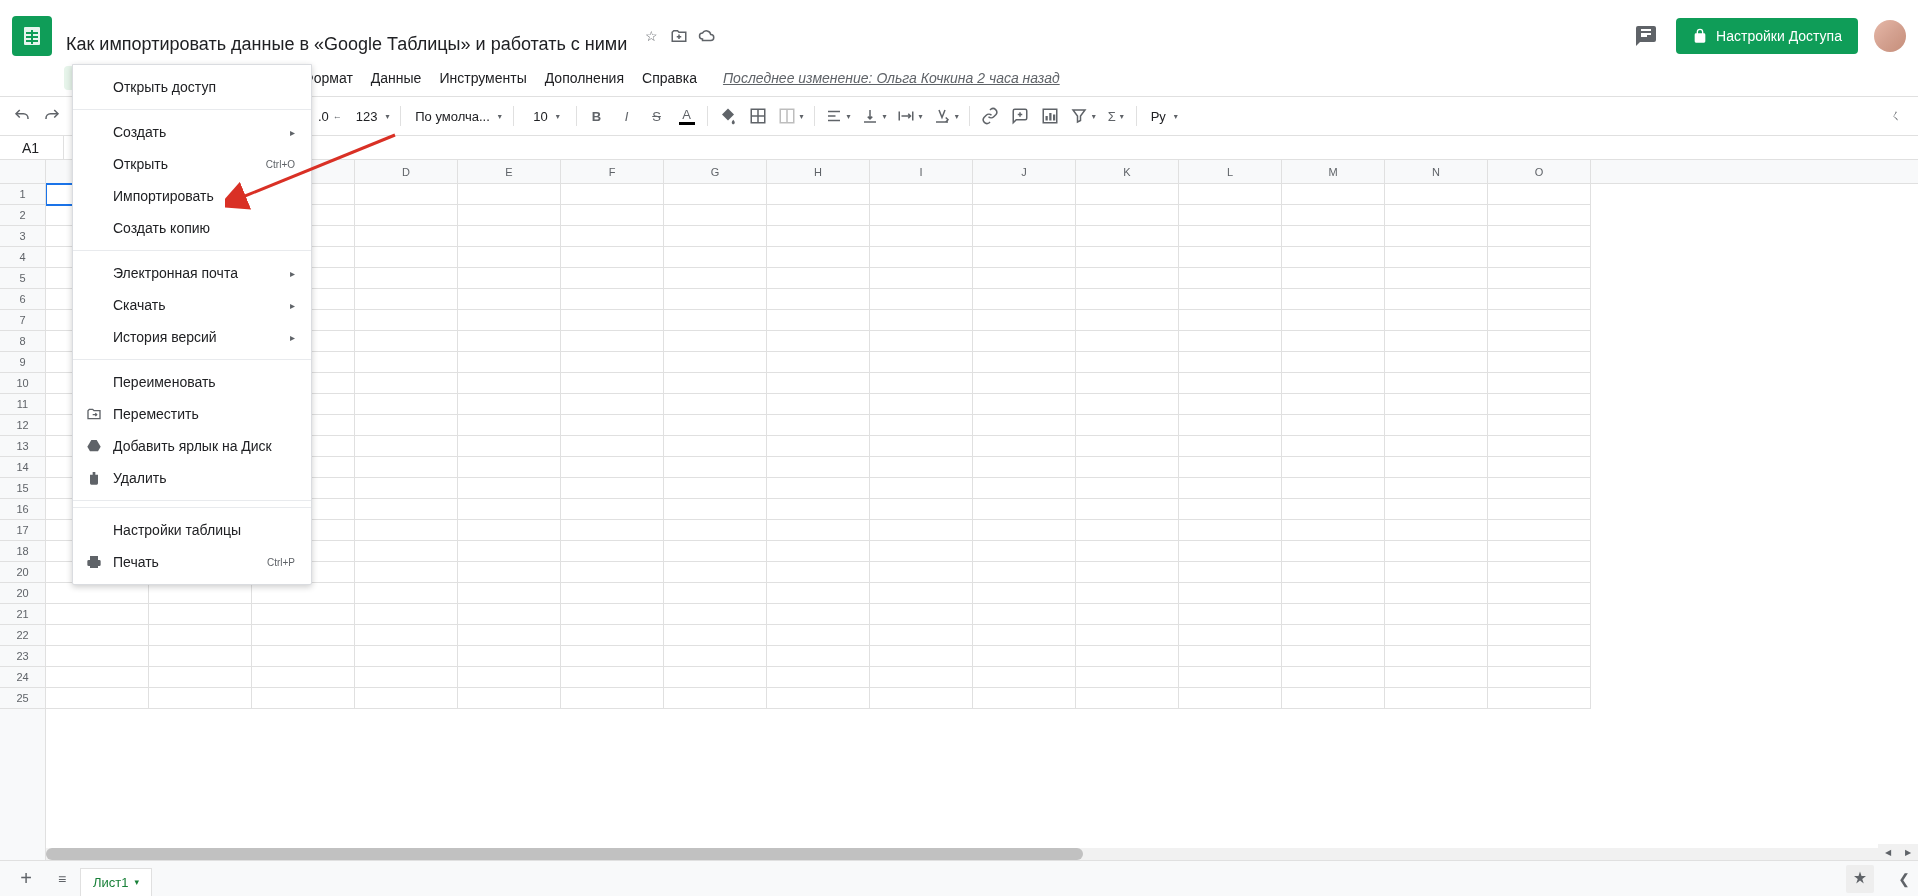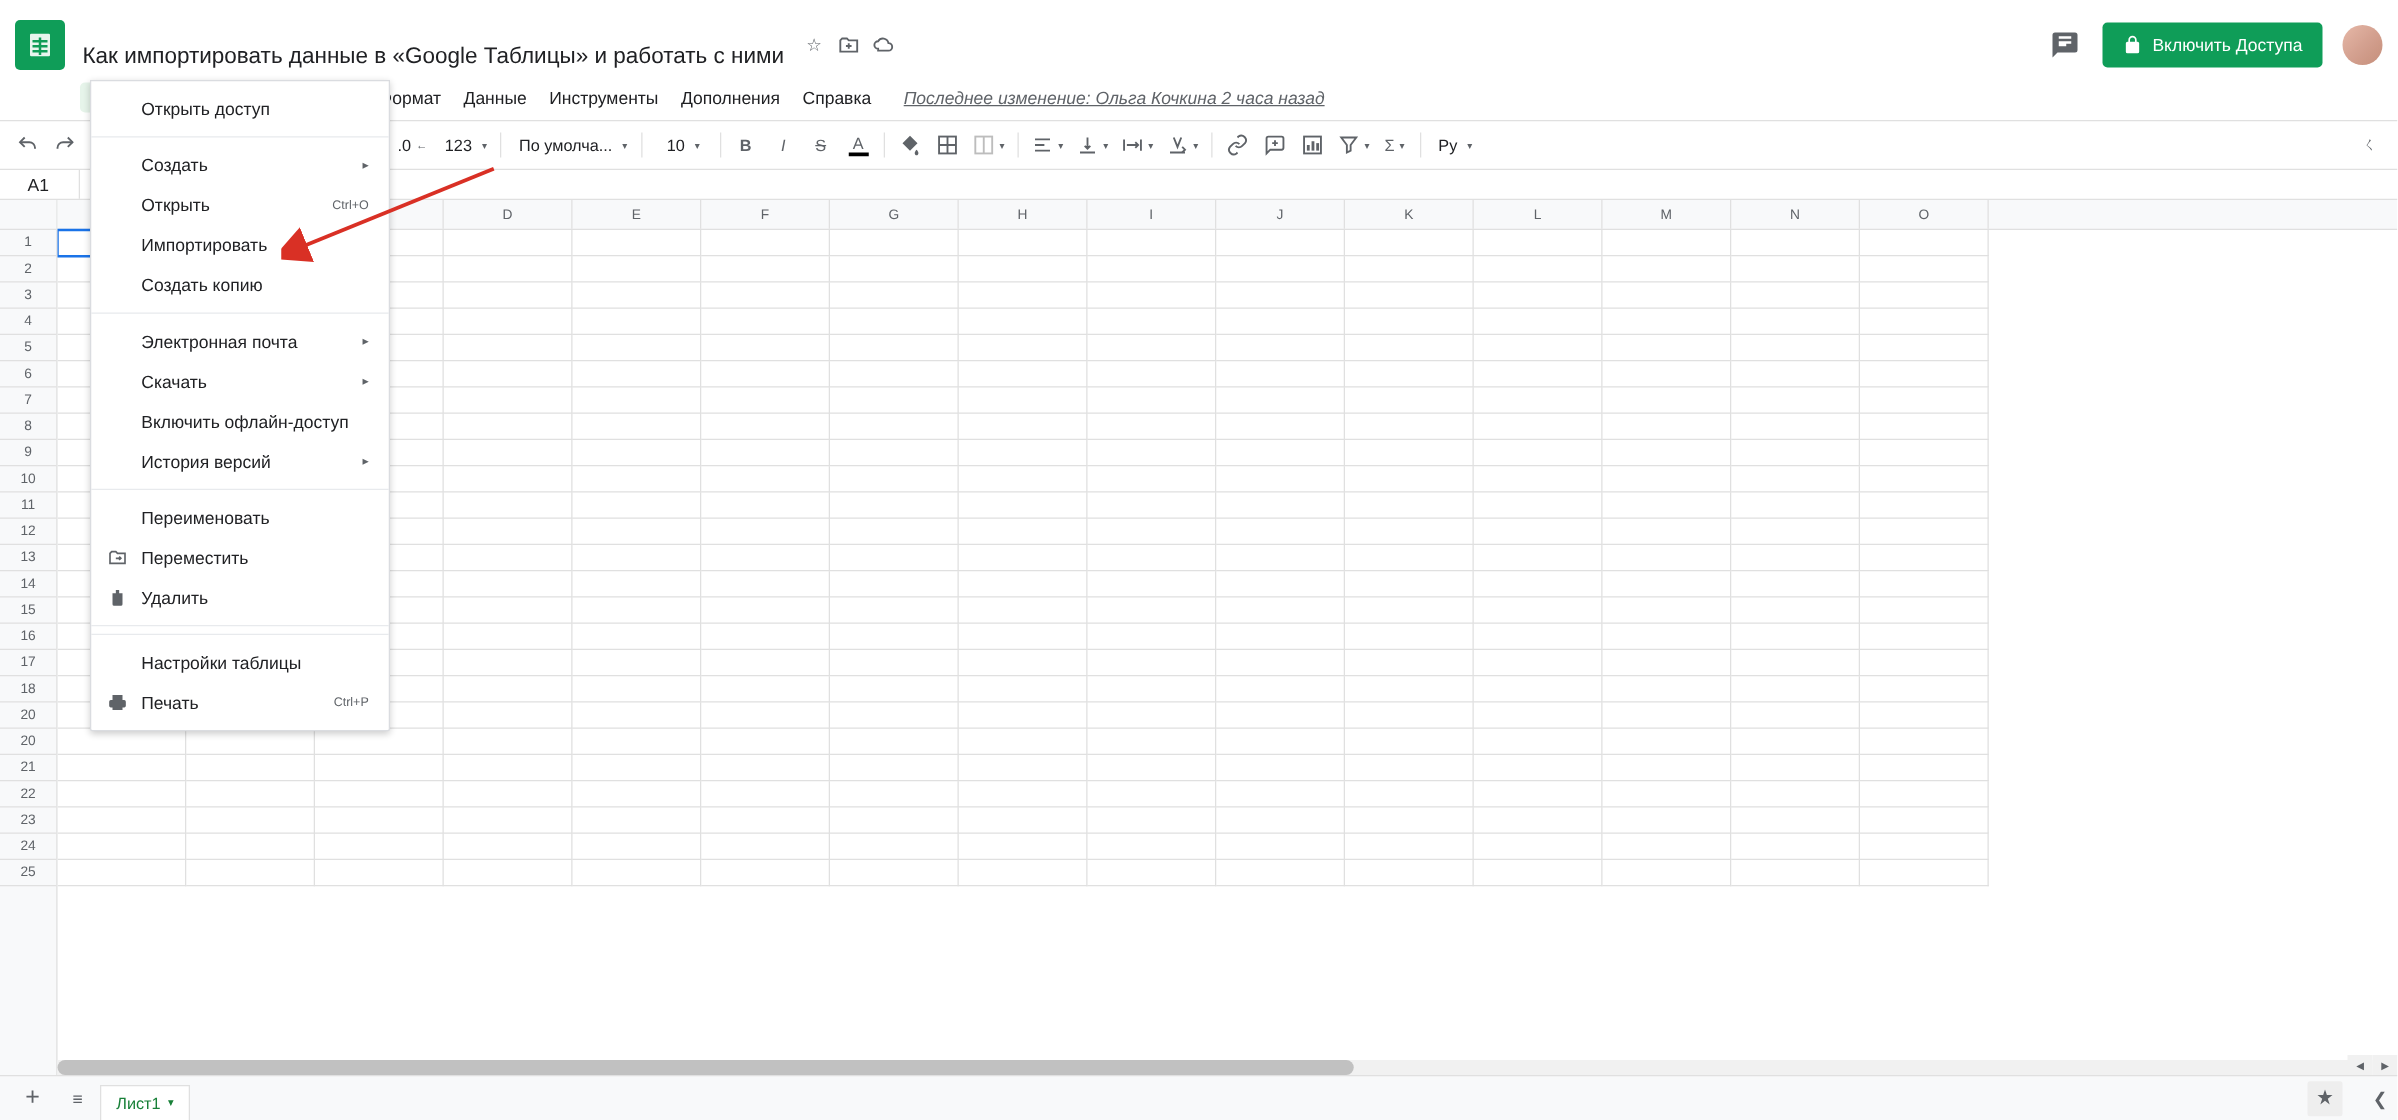--- a/index.html
+++ b/index.html
@@ -108,21 +108,21 @@
   <div class="header-right">
     <div class="comments-icon">
         <svg width="24" height="24" viewBox="0 0 24 24" fill="#5f6368">
           <path d="M20 2H4a2 2 0 00-2 2v18l4-4h14a2 2 0 002-2V4a2 2 0 00-2-2zM7 9h10v2H7zm6 4H7v-2h6zm4-6H7V5h10z"></path>
         </svg>
       </div>
     <button class="share-btn">
       <svg width="16" height="16" viewBox="0 0 24 24" fill="#fff">
           <path d="M18 8h-1V6a5 5 0 00-10 0v2H6a2 2 0 00-2 2v10a2 2 0 002 2h12a2 2 0 002-2V10a2 2 0 00-2-2zM9 6a3 3 0 016 0v2H9z"></path>
         </svg>
-      <span>Включить Доступа</span>
+      <span>Настройки Доступа</span>
     </button>
     <div class="avatar"></div>
   </div>
 </div>
 
 <div class="menubar">
   <div class="menu-item active">Файл</div>
   <div class="menu-item">Правка</div>
   <div class="menu-item">Вид</div>
   <div class="menu-item">Вставка</div>
@@ -765,38 +765,43 @@
   <div class="dd-sep"></div>
   <div class="dd-item">
       <span>Электронная почта</span>
       <span class="sub-arrow">▸</span>
     </div>
   <div class="dd-item">
       <span>Скачать</span>
       <span class="sub-arrow">▸</span>
     </div>
   <div class="dd-item">
-      <span>Включить офлайн-доступ</span>
-    </div>
-  <div class="dd-item">
       <span>История версий</span>
       <span class="sub-arrow">▸</span>
     </div>
   <div class="dd-sep"></div>
   <div class="dd-item">
       <span>Переименовать</span>
     </div>
   <div class="dd-item">
       <span class="dd-icon">
         <svg width="16" height="16" viewBox="0 0 24 24" fill="none" stroke="#5f6368" stroke-width="2">
           <path d="M3 7l2-2h5l2 2h9v12H3z"></path>
           <path d="M10 13h6m-2-2l2 2-2 2"></path>
         </svg>
       </span>
       <span>Переместить</span>
+    </div>
+  <div class="dd-item">
+      <span class="dd-icon">
+        <svg width="16" height="16" viewBox="0 0 24 24" fill="#5f6368">
+          <path d="M8 3l8 0 6 10-4 7H6l-4-7z"></path>
+        </svg>
+      </span>
+      <span>Добавить ярлык на Диск</span>
     </div>
   <div class="dd-item">
       <span class="dd-icon">
         <svg width="16" height="16" viewBox="0 0 24 24" fill="#5f6368">
           <path d="M6 7h12v13a2 2 0 01-2 2H8a2 2 0 01-2-2zM4 7h16M10 3h4v4h-4z"></path>
         </svg>
       </span>
       <span>Удалить</span>
     </div>
   <div class="dd-sep"></div>

